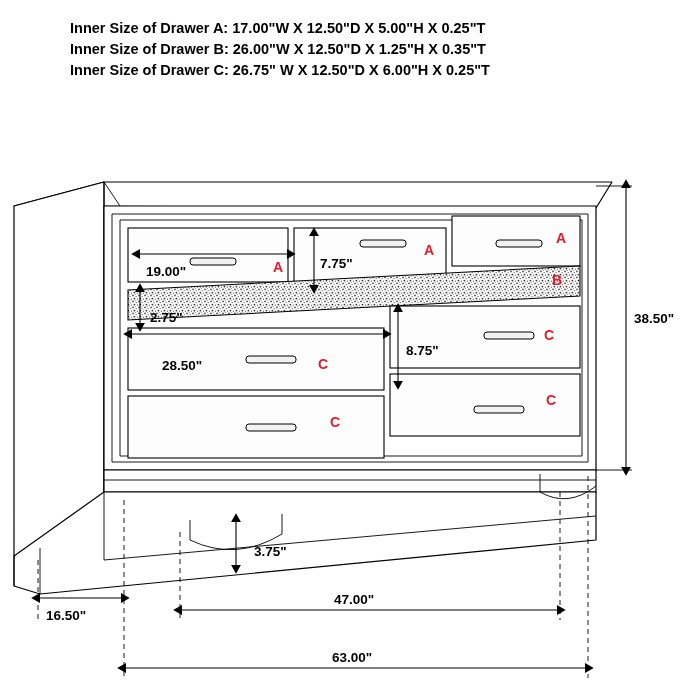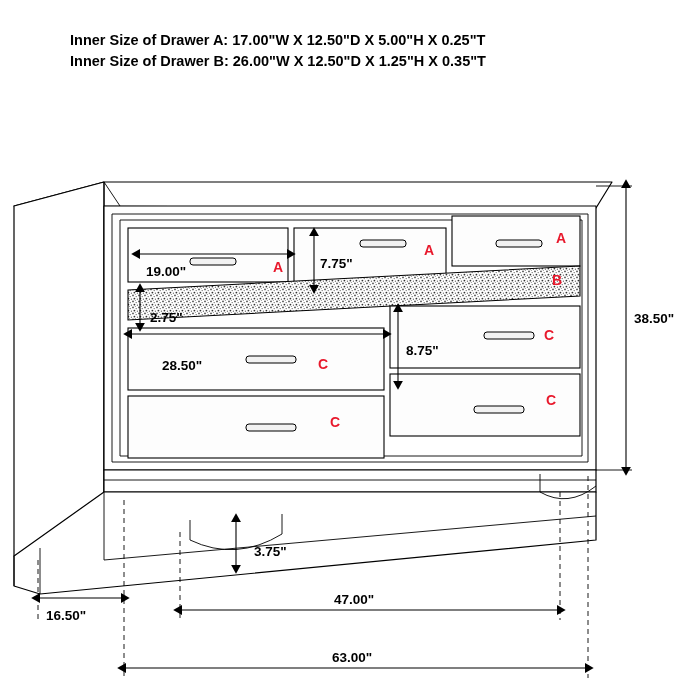--- a/index.html
+++ b/index.html
@@ -13,21 +13,20 @@
     height: 700px;
     background: #ffffff;
     font-family: "Liberation Sans", sans-serif;
     overflow: hidden;
   }
   .spec-block {
     position: absolute;
     left: 70px;
     top: 18px;
     width: 600px;
-    margin-top: 12px;
   }
   .spec-line {
     font-size: 14.5px;
     font-weight: bold;
     color: #000000;
     line-height: 21px;
     white-space: nowrap;
   }
   svg.diagram {
     position: absolute;
@@ -82,20 +81,21 @@
   }
 </style>
 </head>
 <body>
 
 <div id="page">
 
   <div class="spec-block">
     <div class="spec-line">Inner Size of Drawer A: 17.00"W X 12.50"D X 5.00"H X 0.25"T</div>
     <div class="spec-line">Inner Size of Drawer B: 26.00"W X 12.50"D X 1.25"H X 0.35"T</div>
+    <div class="spec-line">Inner Size of Drawer C: 26.75" W X 12.50"D X 6.00"H X 0.25"T</div>
   </div>
 
   <svg class="diagram" viewBox="0 0 700 700">
     <defs>
       <marker id="arrL" markerWidth="9" markerHeight="9" refX="8" refY="4.5" orient="auto">
         <path d="M8,0 L0,4.5 L8,9 z" fill="#000000"></path>
       </marker>
       <marker id="arrR" markerWidth="9" markerHeight="9" refX="1" refY="4.5" orient="auto">
         <path d="M0,0 L8,4.5 L0,9 z" fill="#000000"></path>
       </marker>

